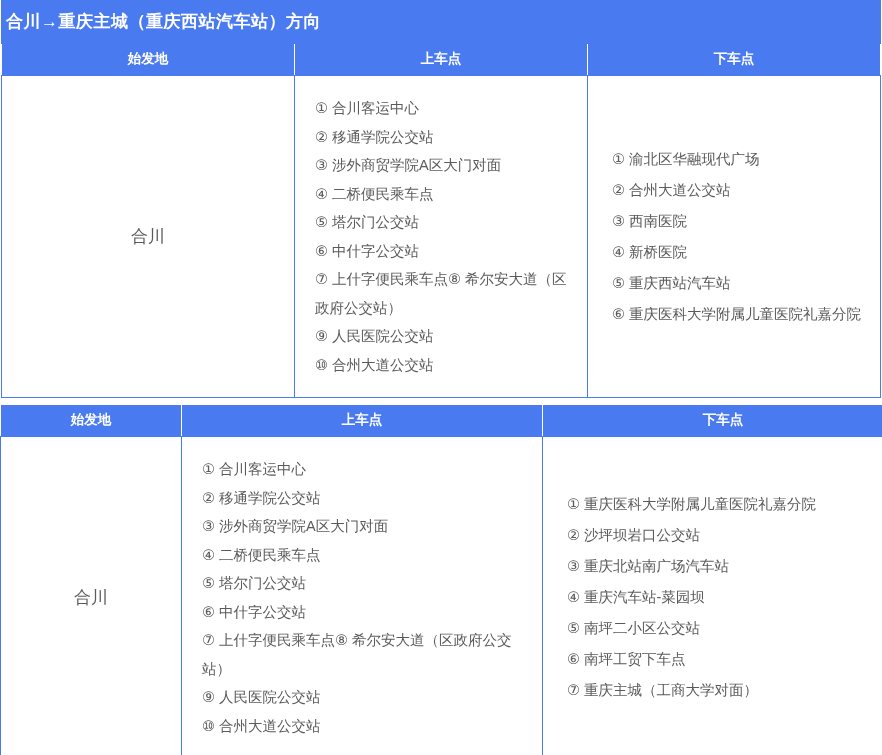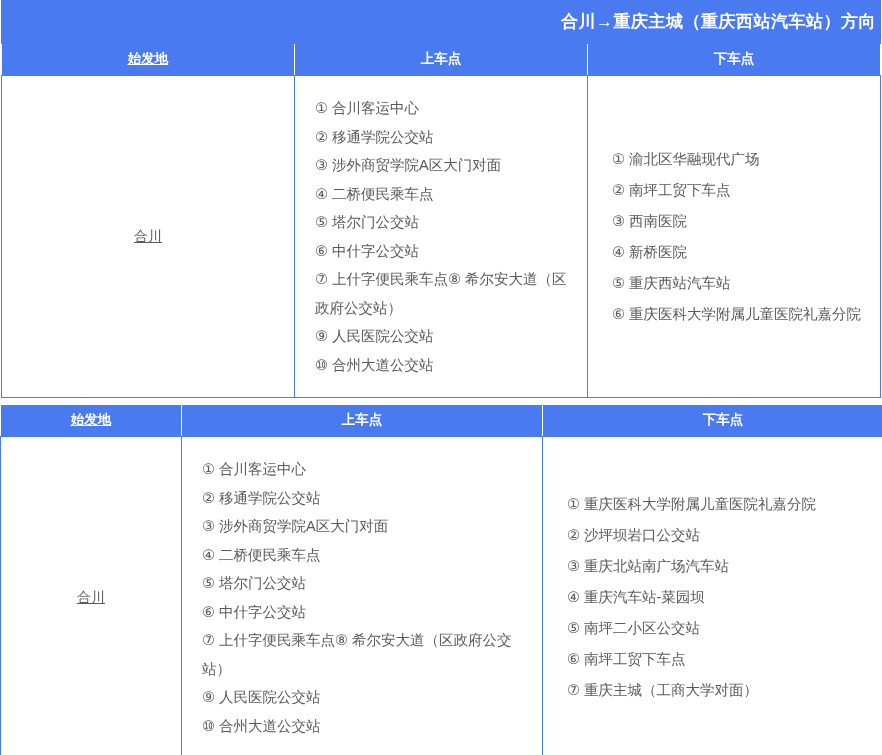--- a/index.html
+++ b/index.html
@@ -22,21 +22,21 @@
     width: 880px;
     margin: 0 auto;
     border-collapse: collapse;
     table-layout: fixed;
   }
   .title-row td {
     background: #4a7af0;
     color: #ffffff;
     font-size: 17px;
     font-weight: bold;
-    text-align: right;
+    text-align: left;
     padding: 9px 4px 10px 4px;
     border: 1px solid #4a7af0;
     letter-spacing: 0.5px;
   }
   .header-row td {
     background: #4a7af0;
     color: #ffffff;
     font-size: 13.5px;
     font-weight: bold;
     text-align: center;
@@ -48,21 +48,20 @@
     border: 1px solid #4a7af0;
     vertical-align: middle;
     font-size: 14.5px;
     color: #5a5a5a;
     padding: 6px;
   }
   td.col-origin {
     width: 172px;
     text-align: center;
     vertical-align: middle;
-    text-decoration: underline;
   }
   td.col-board {
     width: 352px;
   }
   td.col-alight {
     width: 352px;
   }
   .stop-list {
     list-style: none;
     margin: 0;
@@ -74,21 +73,21 @@
     color: #5a5a5a;
     white-space: normal;
   }
   .alight .stop-list {
     padding-left: 18px;
   }
   .alight .stop-list li {
     line-height: 31px;
   }
   .origin-text {
-    font-size: 14px;
+    font-size: 17px;
     color: #5a5a5a;
     text-align: center;
   }
   .gap {
     height: 6px;
     line-height: 6px;
     font-size: 0;
   }
 </style>
 </head>
@@ -119,21 +118,21 @@
           <li>⑤   塔尔门公交站</li>
           <li>⑥  中什字公交站</li>
           <li>⑦  上什字便民乘车点⑧  希尔安大道（区政府公交站）</li>
           <li>⑨   人民医院公交站</li>
           <li>⑩  合州大道公交站</li>
         </ul>
       </td>
       <td class="col-alight alight">
         <ul class="stop-list">
           <li>①    渝北区华融现代广场</li>
-          <li>②   南坪工贸下车点</li>
+          <li>②   合州大道公交站</li>
           <li>③    西南医院</li>
           <li>④    新桥医院</li>
           <li>⑤   重庆西站汽车站</li>
           <li>⑥   重庆医科大学附属儿童医院礼嘉分院</li>
         </ul>
       </td>
     </tr>
   </tbody>
     </table>
 

